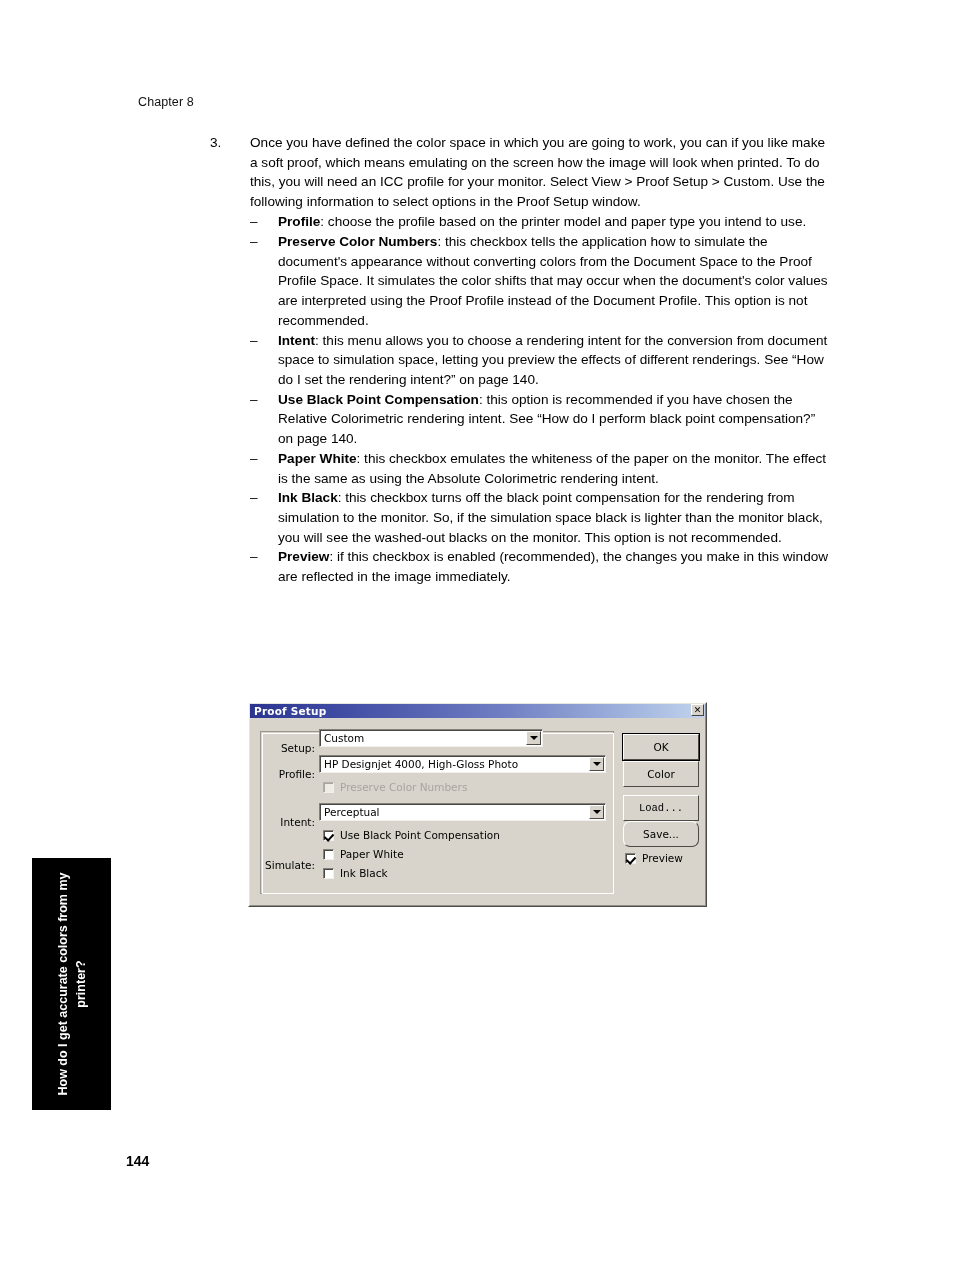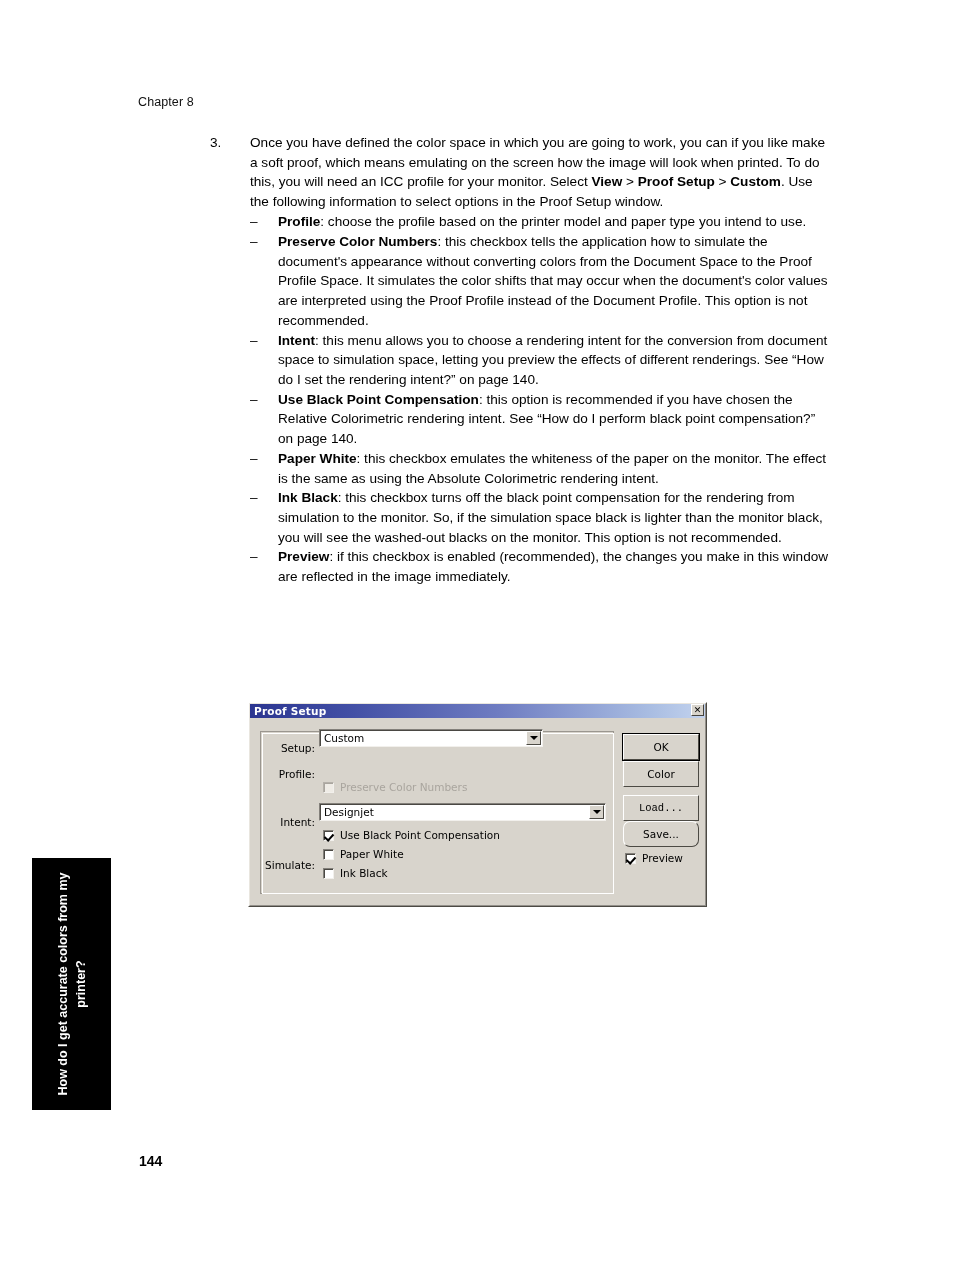--- a/index.html
+++ b/index.html
@@ -12,21 +12,21 @@
     position: relative;
     overflow: hidden;
   }
 
   
   .chapter-label {
     position: absolute; left: 138px; top: 95px;
     font-size: 12.5px; color: #111; letter-spacing: .1px;
   }
   .page-number {
-    position: absolute; left: 139px; top: 1153px;
+    position: absolute; left: 126px; top: 1153px;
     font-size: 14px; font-weight: bold; color: #000;
   }
 
   
   .side-tab {
     position: absolute; left: 32px; top: 858px;
     width: 79px; height: 252px;
     background: #000;
   }
   .side-tab-text {
@@ -51,21 +51,21 @@
   }
   .num-marker {
     position: absolute; left: 0; top: 0;
     font-size: 13.6px; line-height: 19.6px;
   }
   .num-body {
     margin-left: 40px;
     font-size: 13.6px; line-height: 19.6px;
     text-align: left;
   }
-  .num-body b { font-weight: bold; }
+  .num-body b { font-weight: normal; }
 
   .sub-list { margin-left: 40px; margin-top: 1px; }
   .sub-item {
     position: relative;
     padding-left: 28px;
     font-size: 13.6px; line-height: 19.7px;
     margin-top: 0px;
   }
   .sub-dash {
     position: absolute; left: 0; top: 0;
@@ -281,29 +281,35 @@
 
   <div class="dlg-label" style="left:20px; top:30px; width:46px;">Setup:</div>
   <div class="combo" style="left:70px; top:26px; width:224px;">
     <span class="combo-text">Custom</span>
     <span class="combo-arrow">
         <i></i>
       </span>
   </div>
 
   <div class="dlg-label" style="left:20px; top:56px; width:46px;">Profile:</div>
+  <div class="combo" style="left:70px; top:52px; width:287px;">
+    <span class="combo-text">HP Designjet 4000, High-Gloss Photo</span>
+    <span class="combo-arrow">
+        <i></i>
+      </span>
+  </div>
 
   <div class="cb-row" style="left:74px; top:78px;">
     <span class="cb-box disabled"></span>
     <span class="cb-label disabled">Preserve Color Numbers</span>
   </div>
 
   <div class="dlg-label" style="left:20px; top:104px; width:46px;">Intent:</div>
   <div class="combo" style="left:70px; top:100px; width:287px;">
-    <span class="combo-text">Designjet</span>
+    <span class="combo-text">Perceptual</span>
     <span class="combo-arrow">
         <i></i>
       </span>
   </div>
 
   <div class="cb-row" style="left:74px; top:126px;">
     <span class="cb-box checked"></span>
     <span class="cb-label">Use Black Point Compensation</span>
   </div>
 

